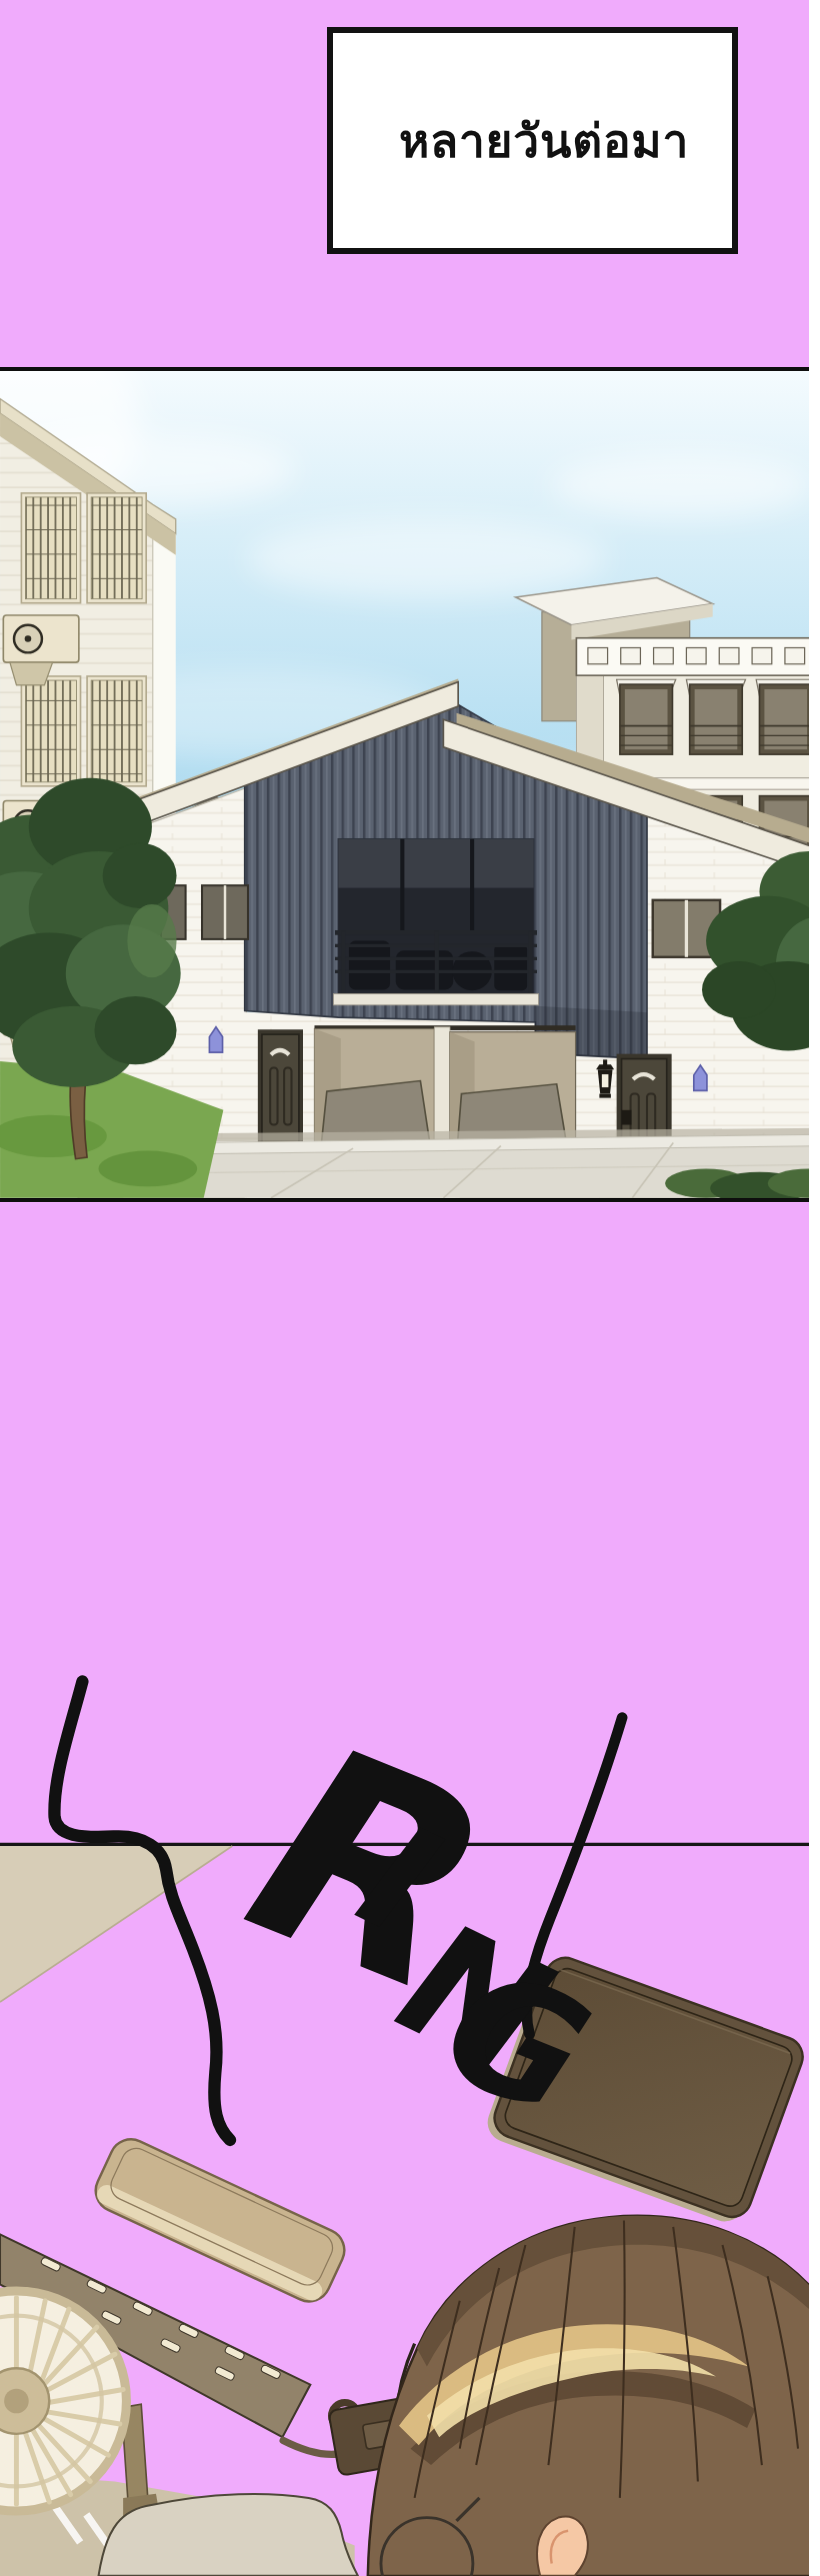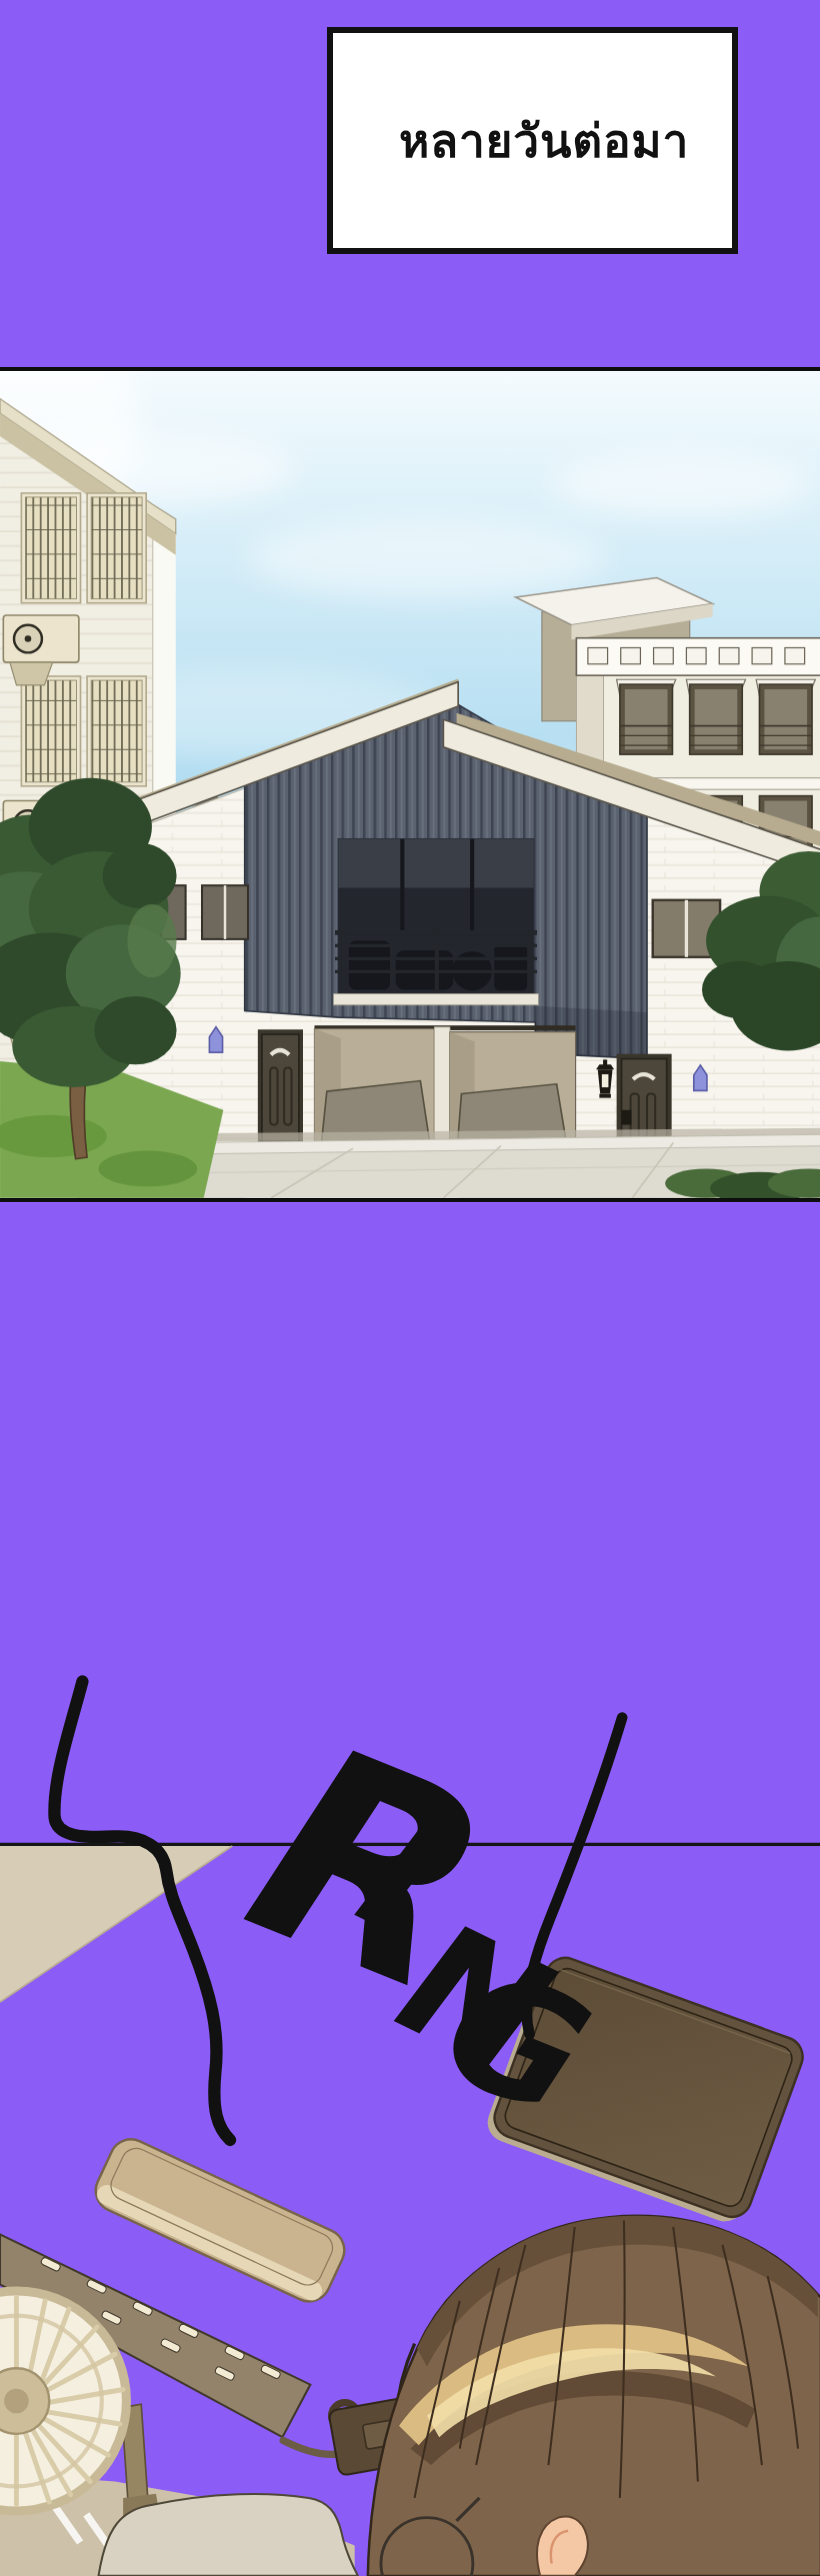--- a/index.html
+++ b/index.html
@@ -1,17 +1,17 @@
 <!DOCTYPE html>
 <html style="font-size:13px"><head>
 <meta charset="utf-8">
 <style>
   html,body{margin:0;padding:0;background:#ffffff;}
-  .page{position:relative;width:809px;height:2576px;background:#8b5cf6;overflow:hidden;
-        font-family:"DejaVu Sans",sans-serif;padding-left:12px;}
+  .page{position:relative;width:809px;height:2576px;background:#f0abfc;overflow:hidden;
+        font-family:"DejaVu Sans",sans-serif;}
   .caption-box{position:absolute;left:327px;top:27px;width:411px;height:227px;background:#fff;
         border:6.6px solid #111;box-sizing:border-box;display:flex;align-items:center;justify-content:center;z-index:6;}
   .caption-text{font-size:46px;font-weight:600;color:#111;letter-spacing:0.8px;padding-left:23px;white-space:nowrap;}
   .panel{position:absolute;left:0;top:367px;width:821px;height:835px;box-sizing:border-box;
         border-top:4.1px solid #0e0e0e;border-bottom:4.1px solid #0e0e0e;background:#cfeaf6;z-index:2;}
   .panel svg{display:block;width:100%;height:100%;}
   .bottom-scene{position:absolute;left:0;top:1841px;width:821px;height:735px;z-index:1;}
   .sfx{position:absolute;left:24.6px;top:1654px;width:607px;height:534px;z-index:5;}
   .sfx text{font-family:"DejaVu Sans",sans-serif;font-weight:bold;font-style:italic;fill:#111;}
 </style>

